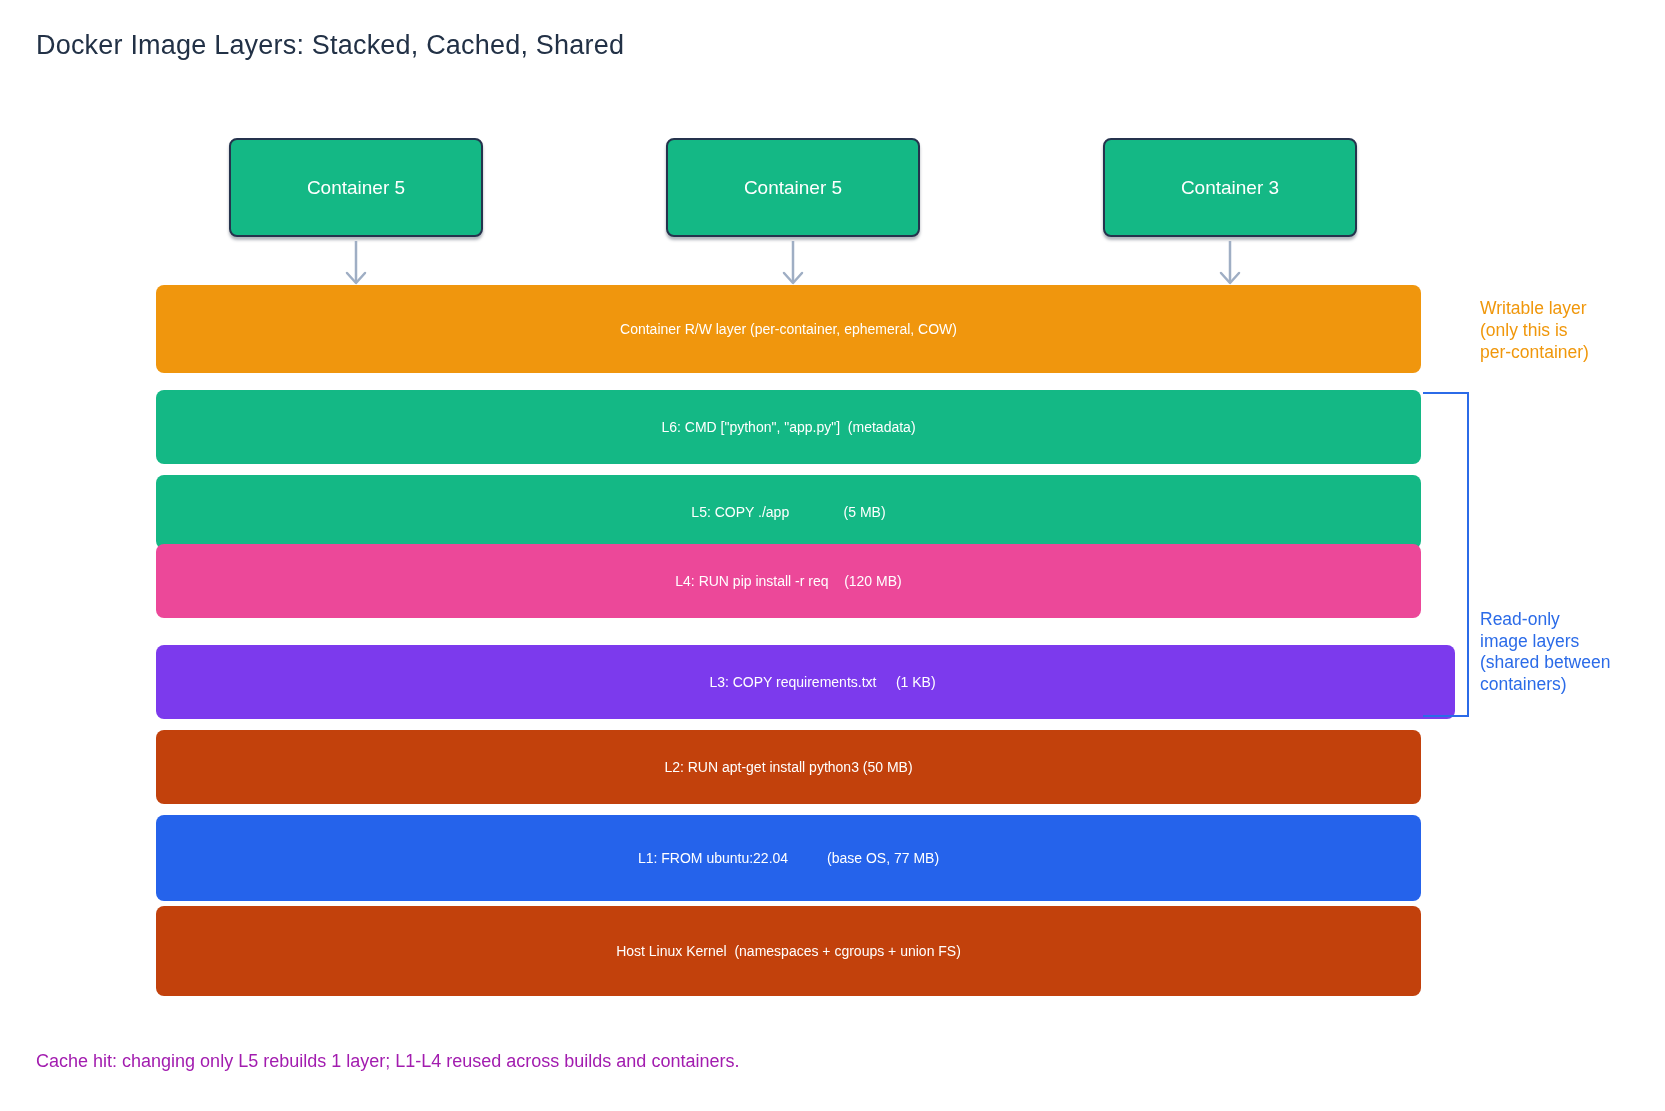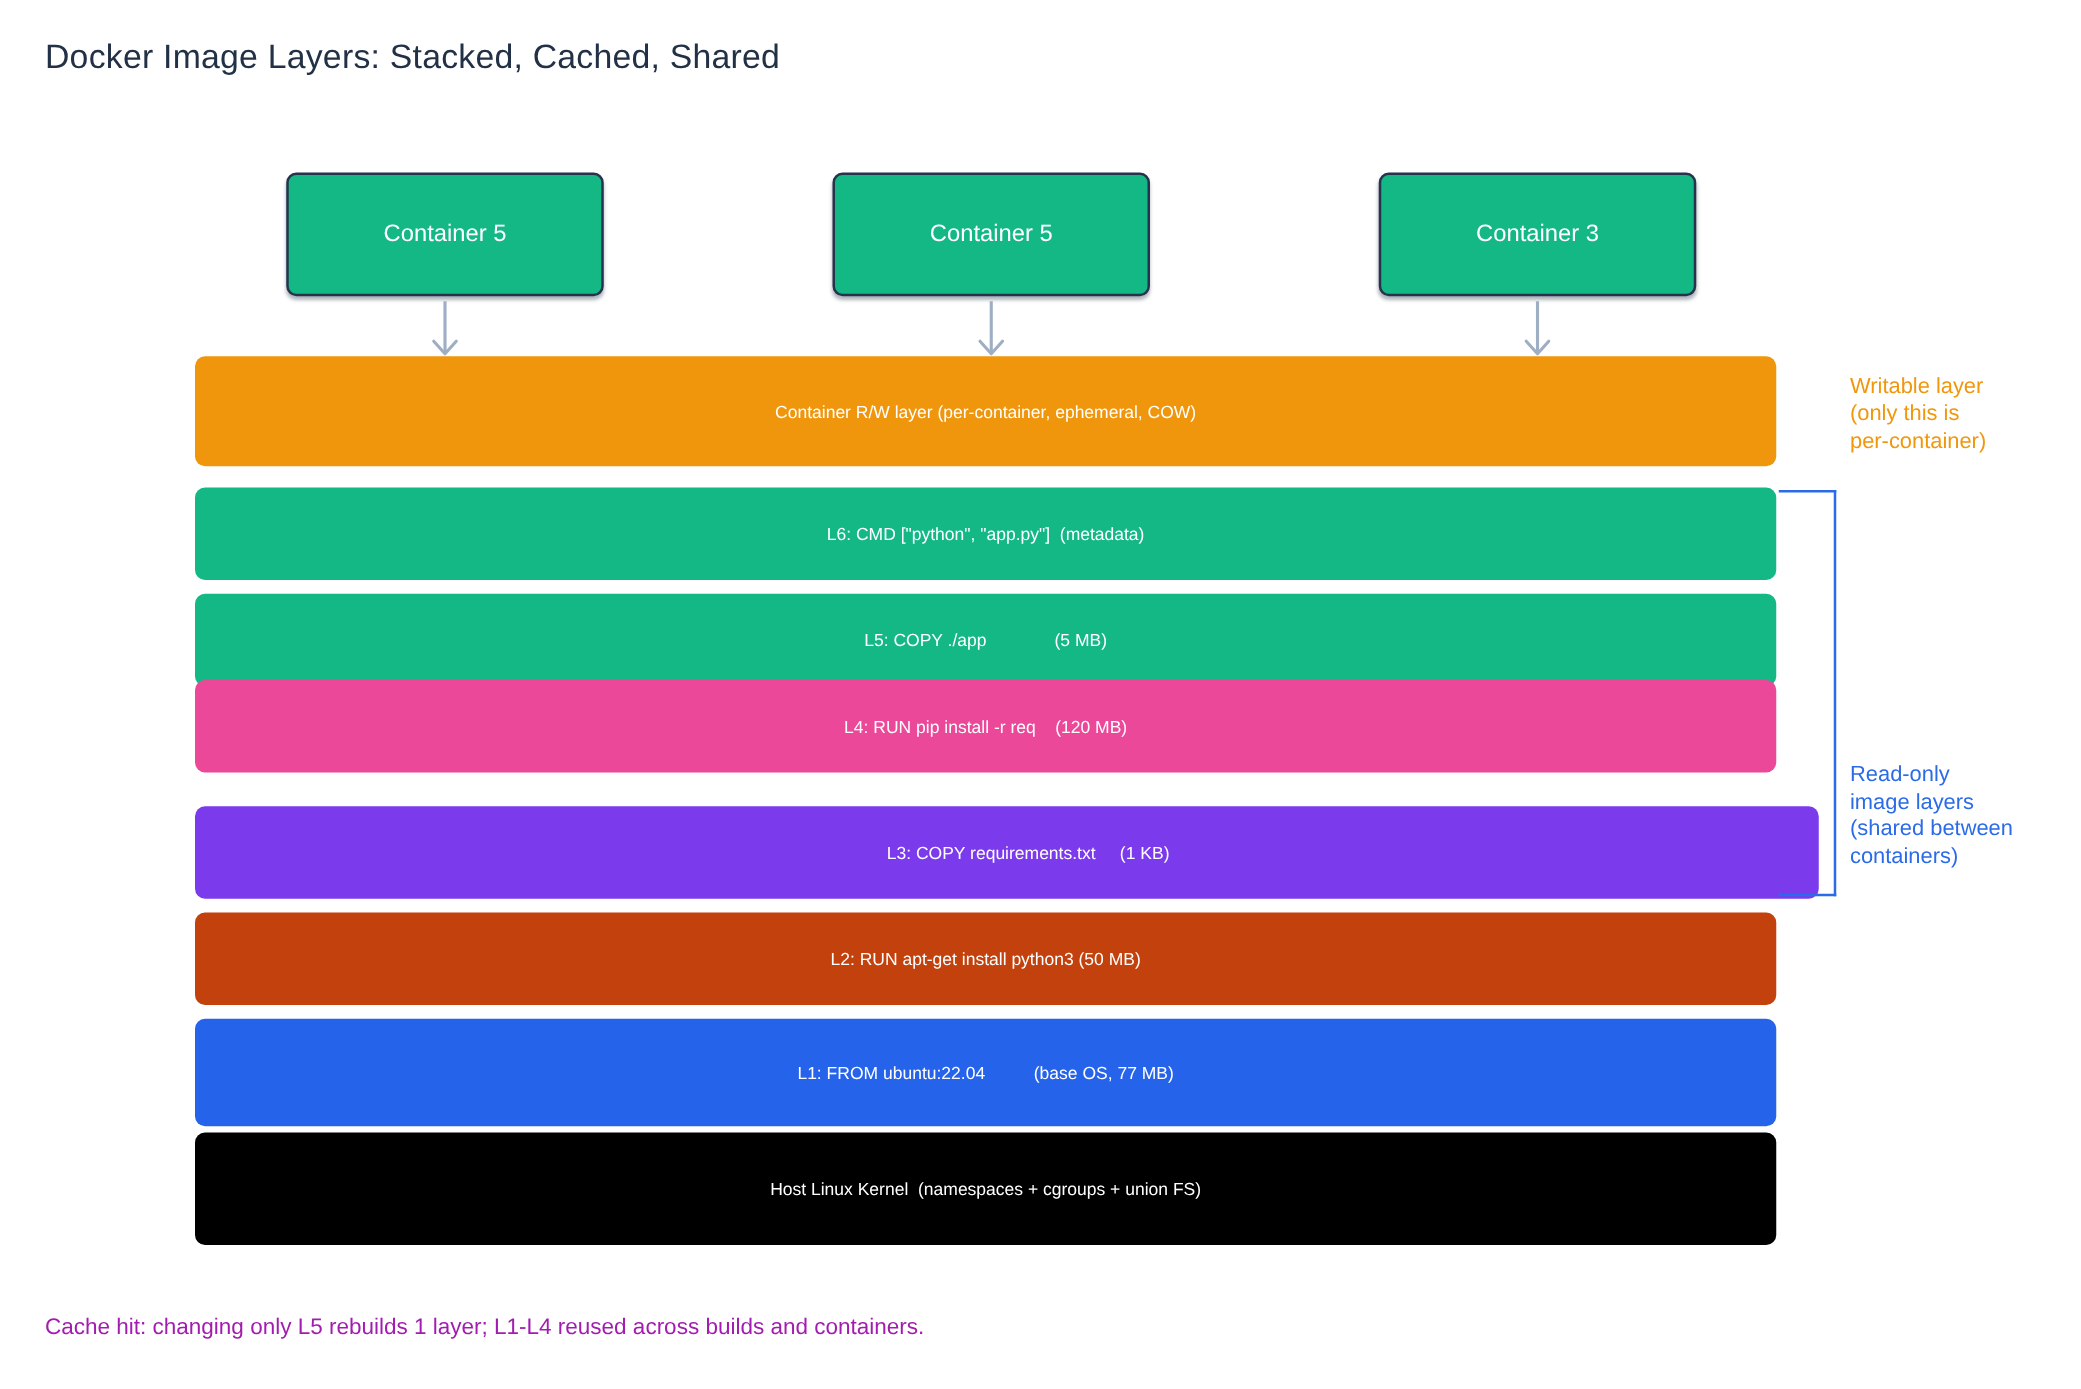--- a/index.html
+++ b/index.html
@@ -74,21 +74,21 @@
 </div>
 <div class="bar" style="top: 645px; height: 74px; background: rgb(124, 58, 237); padding-left: 34px;">
   <span class="lbl">L3: COPY requirements.txt     (1 KB)</span>
 </div>
 <div class="bar" style="top: 730px; height: 74px; background: #c2410c;">
   <span class="lbl">L2: RUN apt-get install python3 (50 MB)</span>
 </div>
 <div class="bar" style="top: 815px; height: 86px; background: rgb(37, 99, 235);">
   <span class="lbl">L1: FROM ubuntu:22.04          (base OS, 77 MB)</span>
 </div>
-<div class="bar" style="top: 906px; height: 90px; background: #000000;">
+<div class="bar" style="top: 906px; height: 90px; background: #c2410c;">
   <span class="lbl">Host Linux Kernel  (namespaces + cgroups + union FS)</span>
 </div>
 
 <div class="ann" style="top:297px;color:#f0970b;">
   <div>Writable layer</div>
   <div>(only this is</div>
   <div>per-container)</div>
 </div>
 
 <div class="bracket-part" style="left:1423px;top:392px;width:46px;height:2px;"></div>

